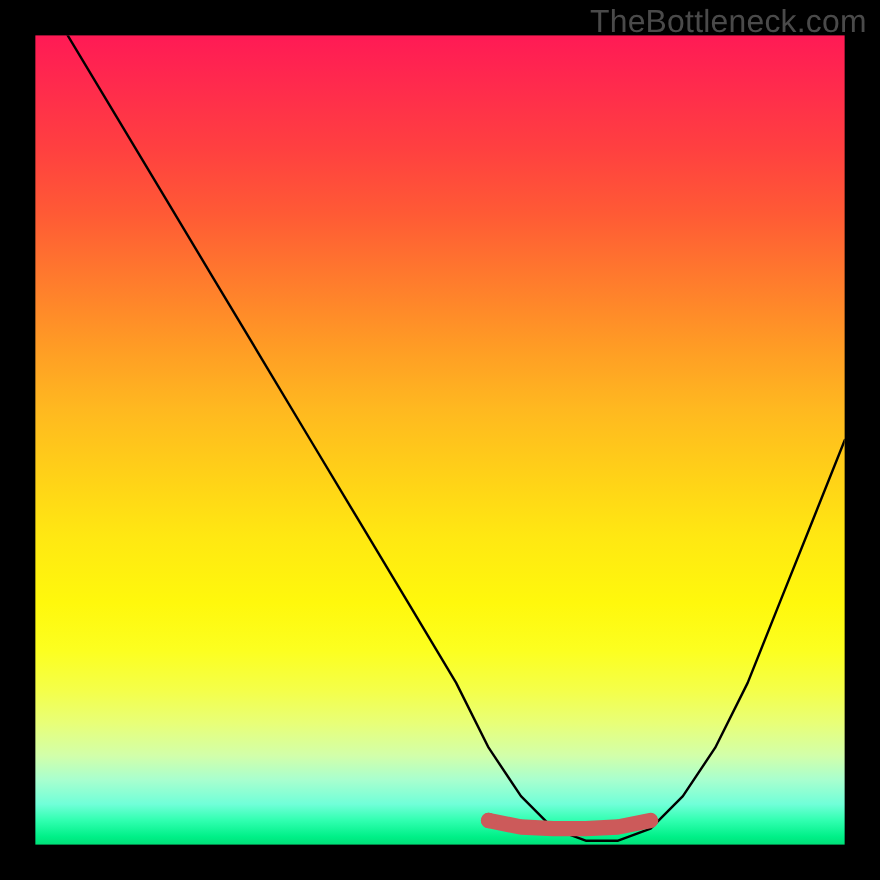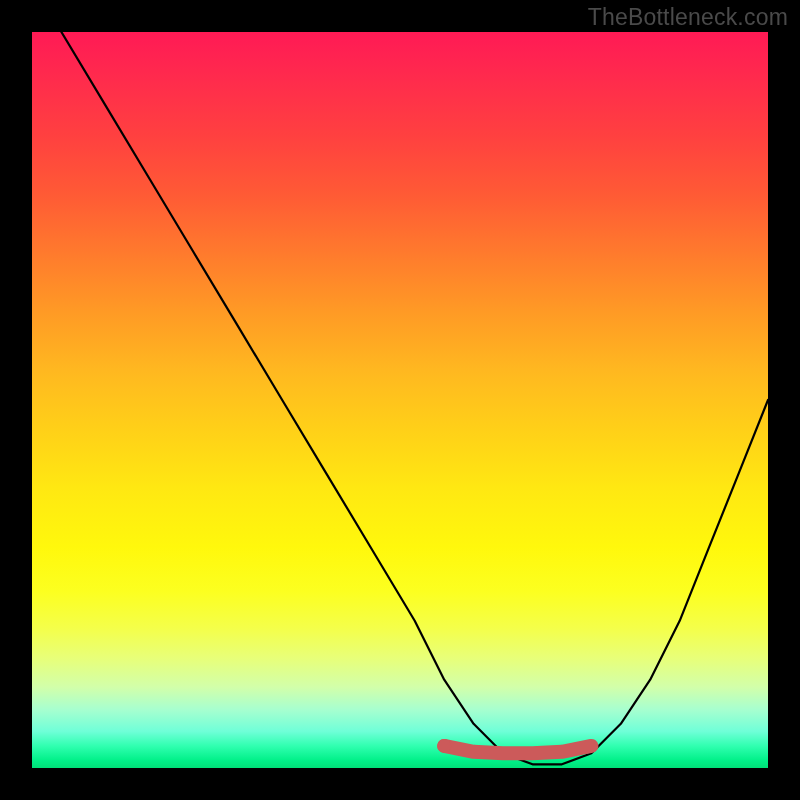--- a/index.html
+++ b/index.html
@@ -4,21 +4,21 @@
 <style>
   * { margin: 0; padding: 0; box-sizing: border-box; }
   html, body { width: 800px; height: 800px; overflow: hidden; }
   body { background: #000; position: relative; font-family: Arial, sans-serif; }
 
   .attribution {
     position: absolute;
     top: 4px;
     right: 12px;
     color: #4a4a4a;
-    font-size: 23px;
+    font-size: 29px;
     font-weight: 500;
     letter-spacing: 0.2px;
     z-index: 10;
   }
 
   .plot-area {
     position: absolute;
     left: 32px;
     top: 32px;
     width: 736px;

